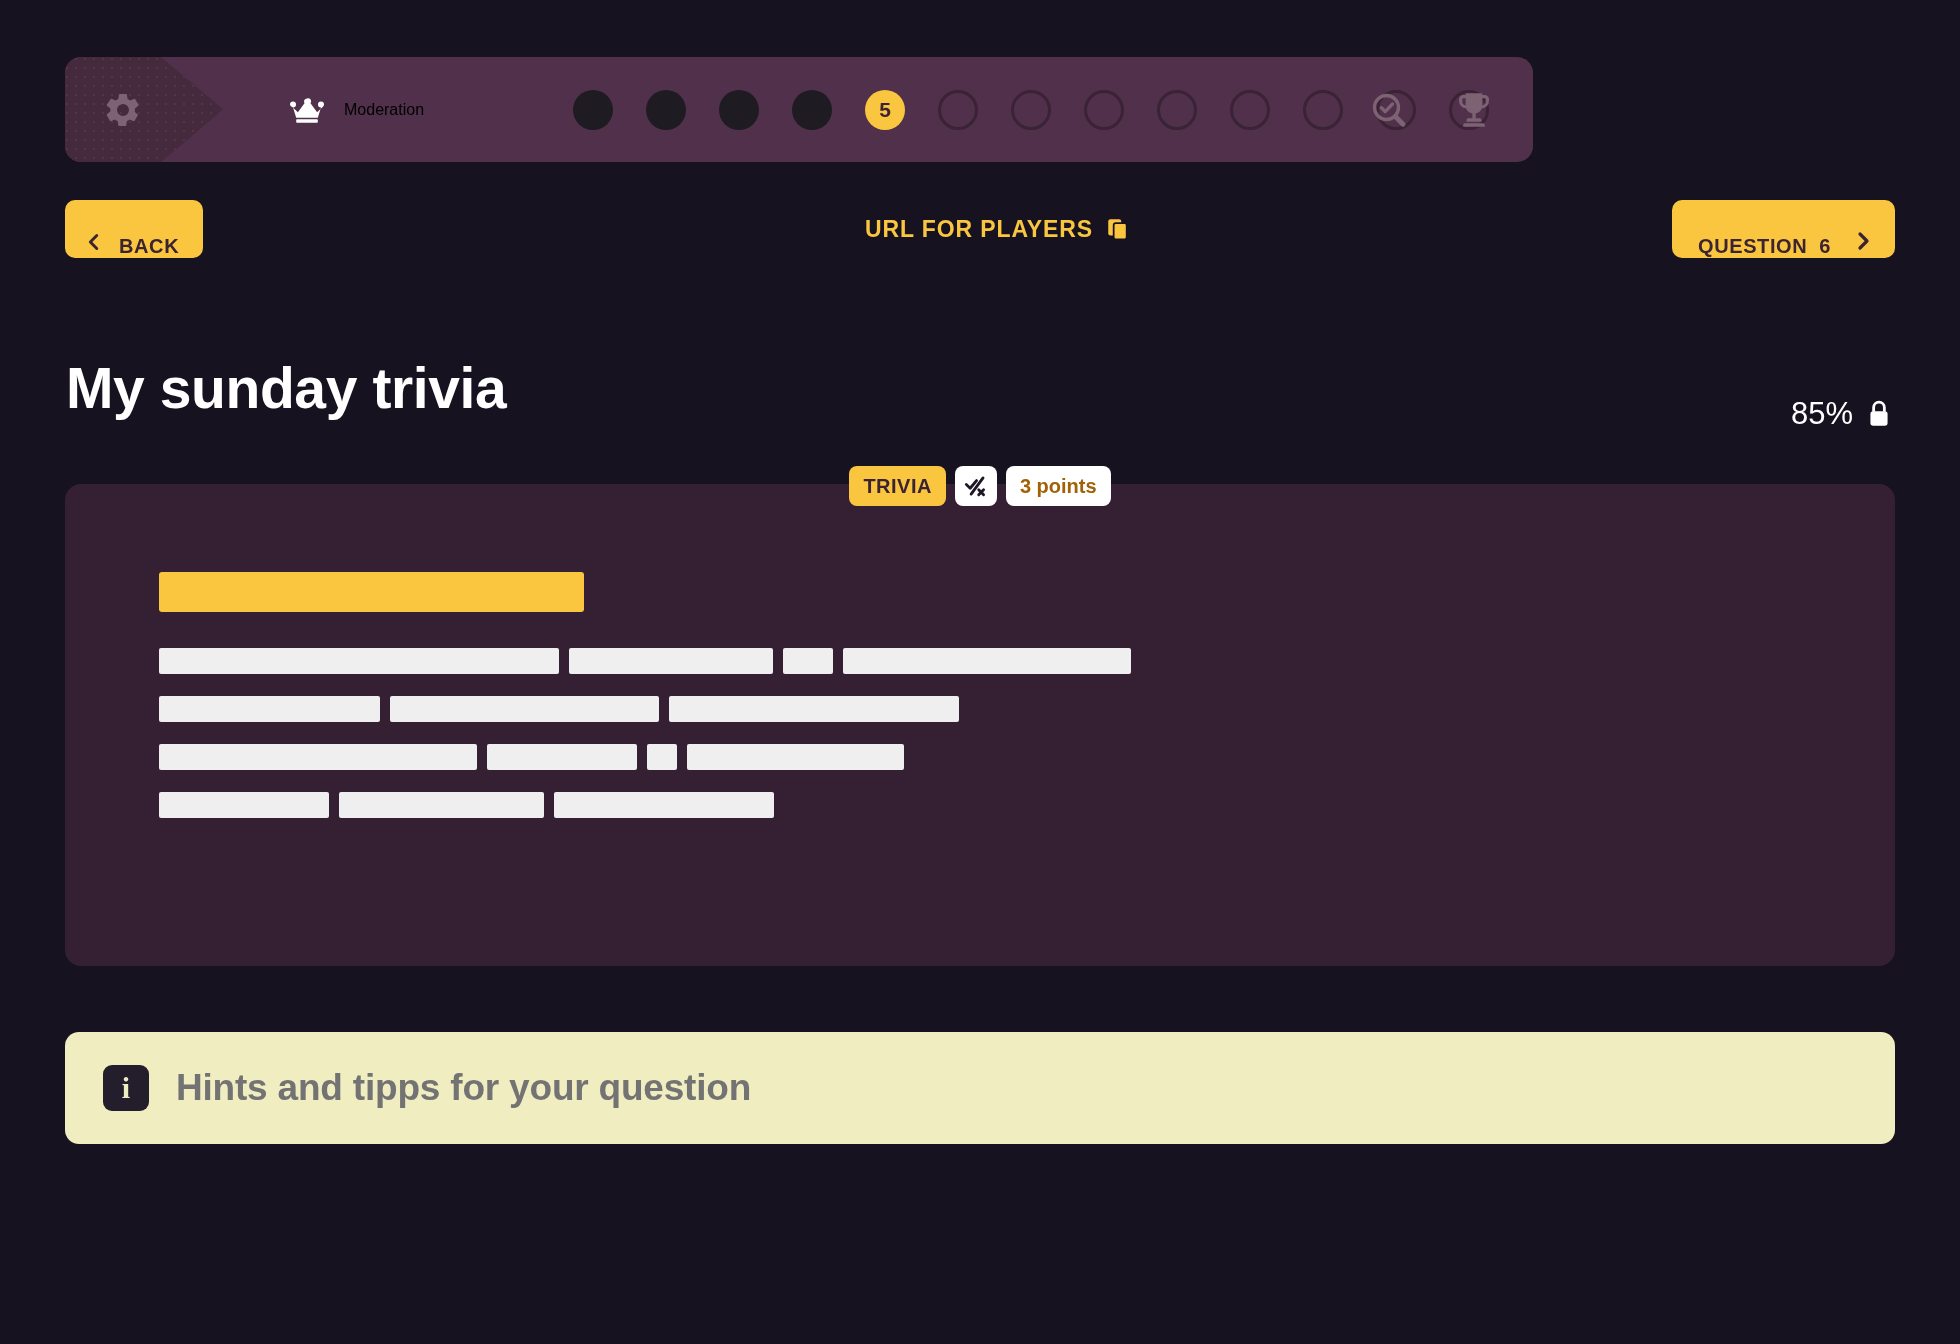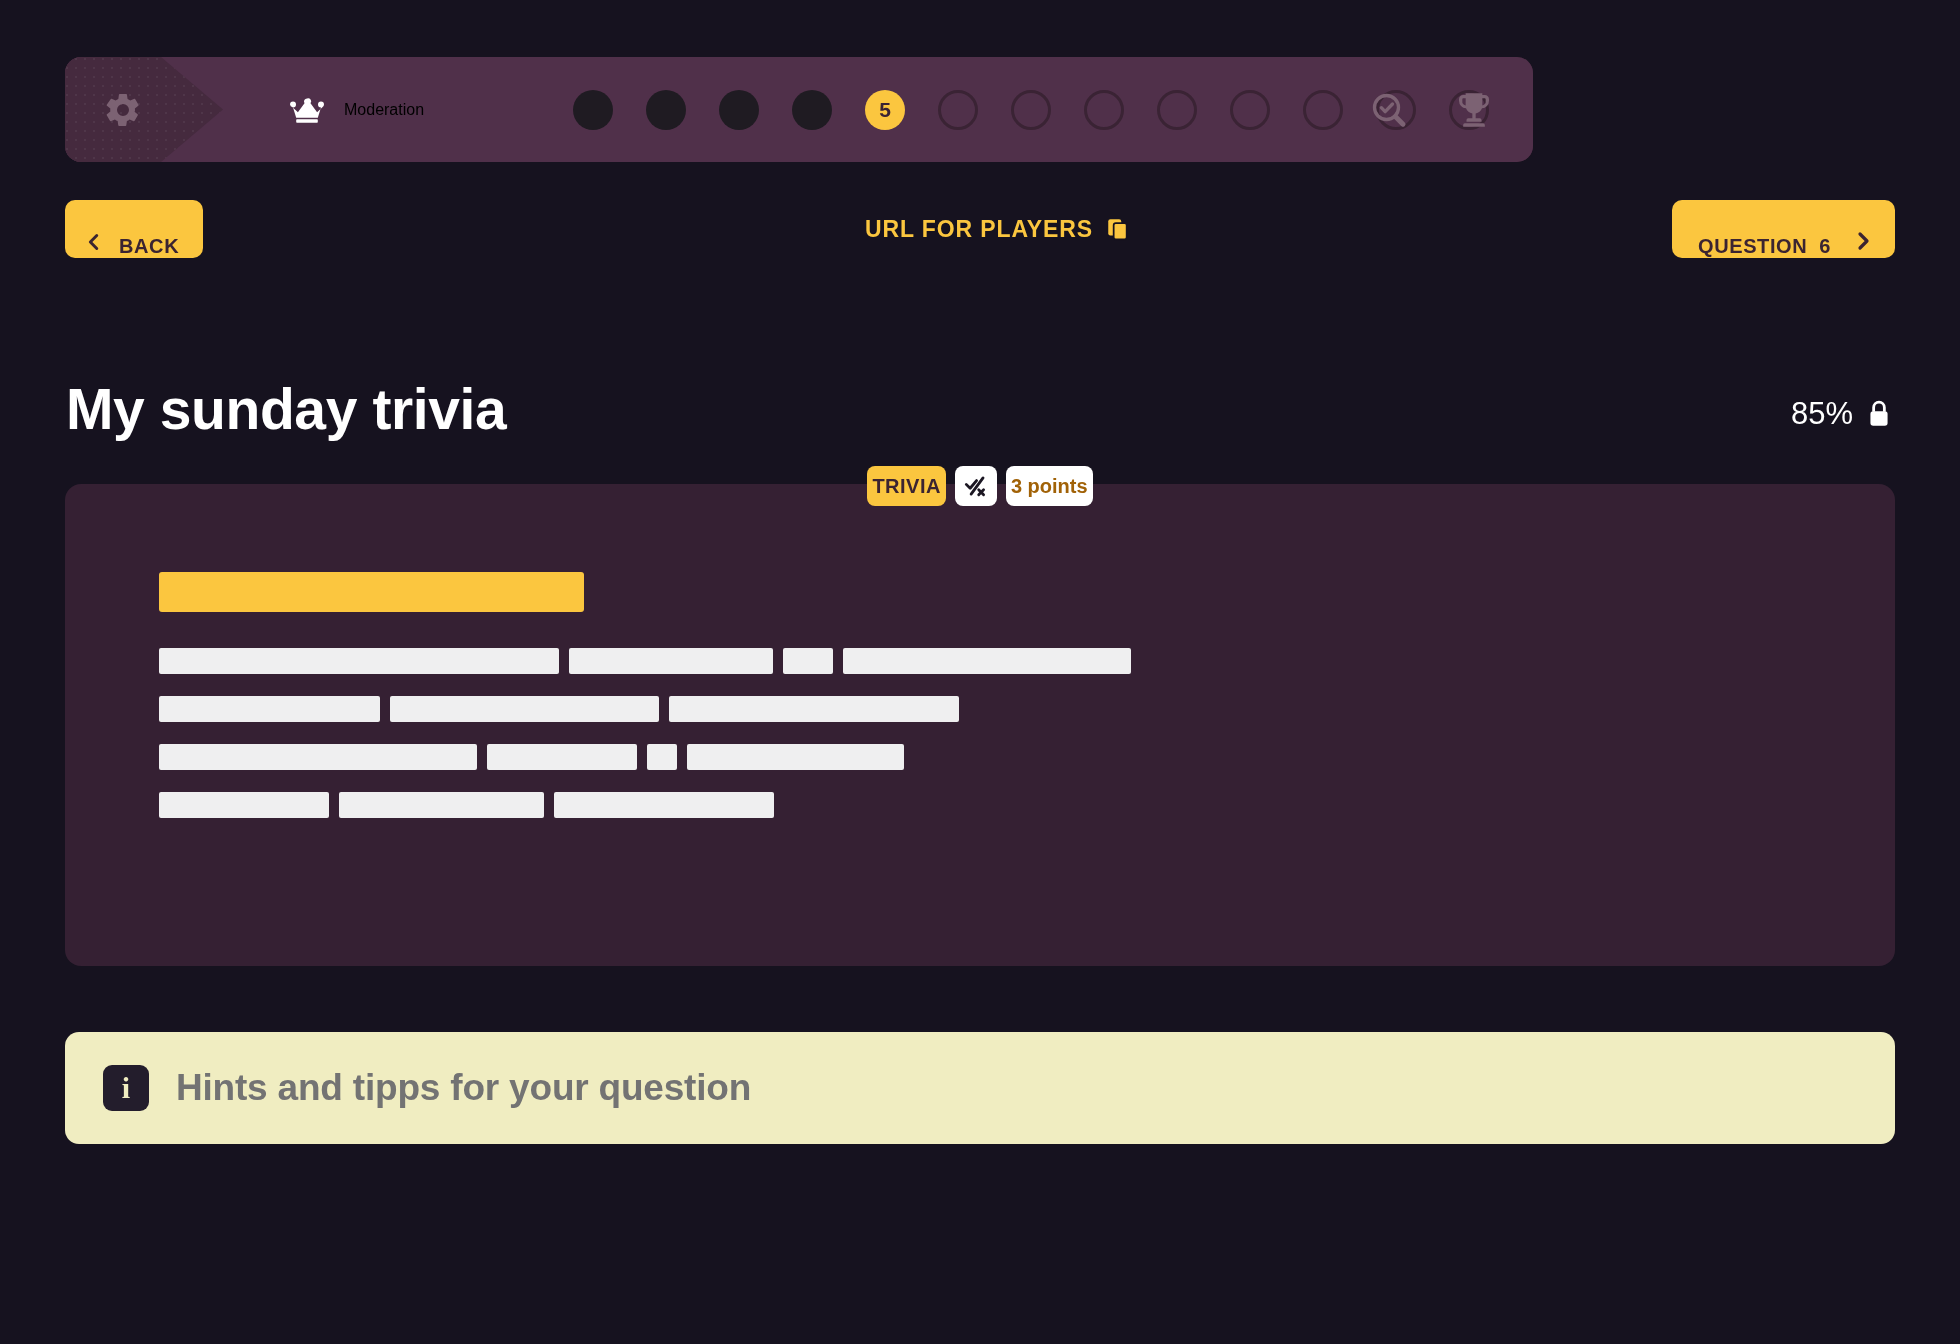--- a/index.html
+++ b/index.html
@@ -163,21 +163,20 @@
 
   
   .quiz-title {
     position: absolute;
     left: 66px;
     top: 355px;
     color: #ffffff;
     font-size: 57px;
     font-weight: bold;
     letter-spacing: -0.4px;
-    margin-top: 21px;
   }
 
   .pct-lock {
     position: absolute;
     right: 68px;
     top: 396px;
     display: flex;
     align-items: center;
     gap: 13px;
   }
@@ -200,21 +199,21 @@
     z-index: 5;
   }
   .badge {
     height: 40px;
     border-radius: 8px;
     display: flex;
     align-items: center;
     justify-content: center;
     font-size: 20px;
     font-weight: bold;
-    padding: 0 5px;
+    padding: 0 14px;
   }
   .badge-trivia { background: #fbc63f; color: #3b2431; letter-spacing: 0.5px; }
   .badge-icon   { background: #ffffff; width: 42px; padding: 0; }
   .badge-points { background: #ffffff; color: #a16207; }
   .badge-icon svg { display: block; }
 
   
   .qcard {
     position: absolute;
     left: 65px;

